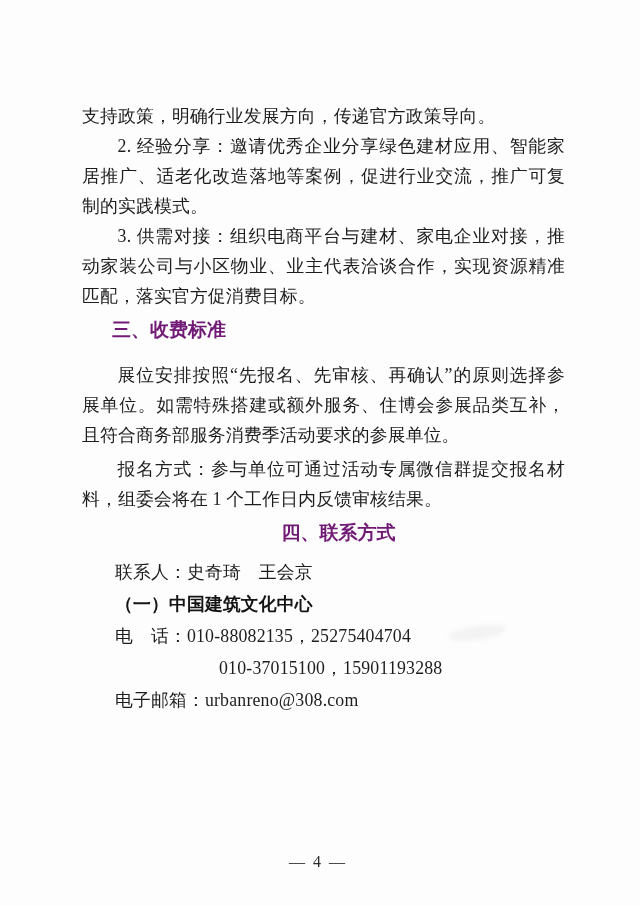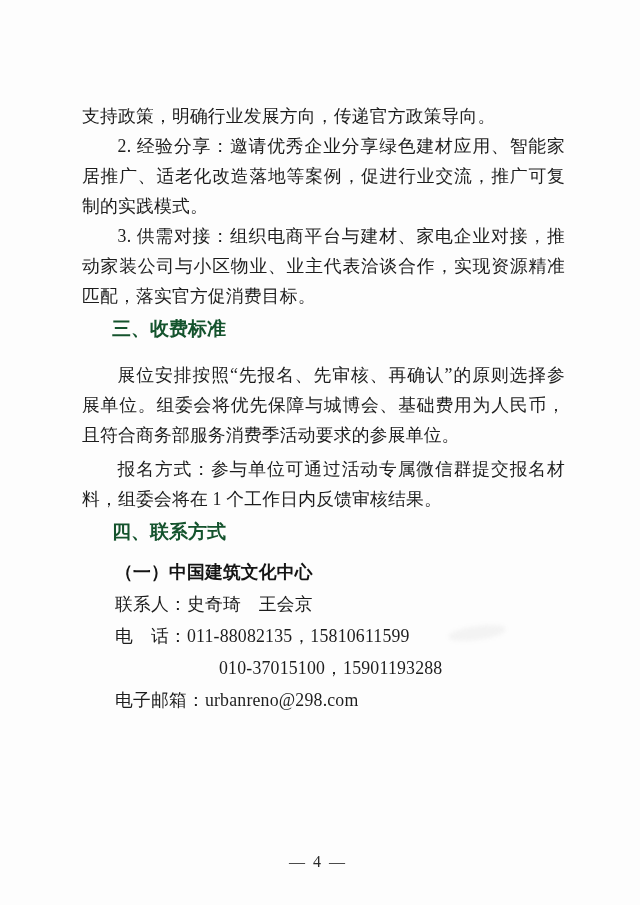--- a/index.html
+++ b/index.html
@@ -27,27 +27,27 @@
     font-size: 17.8px;
     line-height: 30px;
     text-align: justify;
     letter-spacing: 0.2px;
   }
   p.indent { text-indent: 2em; }
   p.sec3 { margin-bottom: 4px; }
   h3.section-heading {
     margin: 4px 0 15px 0;
     padding-left: 30px;
-    font-family: Liberation Mono, monospace;
+    font-family: Liberation Sans, sans-serif;
     font-weight: bold;
     font-size: 19px;
     line-height: 30px;
-    color: #14532d;
+    color: #701a75;
   }
-  h3.heading-contacts { margin: 0 0 8px 0; }
+  h3.heading-contacts { margin: 0 0 8px 0; text-align: center; }
   .contact-block { padding-left: 33px; }
   p.contact-line {
     margin: 0;
     font-size: 17.8px;
     line-height: 32px;
     letter-spacing: 0.2px;
     white-space: pre;
   }
   p.org-name {
     font-weight: bold;
@@ -85,32 +85,32 @@
 
     <p class="body">支持政策，明确行业发展方向，传递官方政策导向。</p>
 
     <p class="body indent">2. 经验分享：邀请优秀企业分享绿色建材应用、智能家居推广、适老化改造落地等案例，促进行业交流，推广可复制的实践模式。</p>
 
     <p class="body indent">3. 供需对接：组织电商平台与建材、家电企业对接，推动家装公司与小区物业、业主代表洽谈合作，实现资源精准匹配，落实官方促消费目标。</p>
 
     <h3 class="section-heading">三、收费标准</h3>
 
 
-    <p class="body indent sec3">展位安排按照“先报名、先审核、再确认”的原则选择参展单位。组委会将优先保障与城博会、基础费用为人民币，且符合商务部服务消费季活动要求的参展单位。</p>
+    <p class="body indent sec3">展位安排按照“先报名、先审核、再确认”的原则选择参展单位。如需特殊搭建或额外服务、住博会参展品类互补，且符合商务部服务消费季活动要求的参展单位。</p>
 
     <p class="body indent sec3">报名方式：参与单位可通过活动专属微信群提交报名材料，组委会将在 1 个工作日内反馈审核结果。</p>
 
     <h3 class="section-heading heading-contacts">四、联系方式</h3>
 
     <div class="contact-block">
+      <p class="contact-line">联系人：史奇琦　王会京</p>
       <p class="contact-line org-name">（一）中国建筑文化中心</p>
-      <p class="contact-line">联系人：史奇琦　王会京</p>
-      <p class="contact-line">电　话：011-88082135，15810611599</p>
+      <p class="contact-line">电　话：010-88082135，25275404704</p>
       <p class="contact-line phone2">010-37015100，15901193288</p>
-      <p class="contact-line">电子邮箱：urbanreno@298.com</p>
+      <p class="contact-line">电子邮箱：urbanreno@308.com</p>
     </div>
 
   </div>
 
   <div class="smudge"></div>
 
   <div class="footer">— 4 —</div>
 </div>
 
 </body></html>

